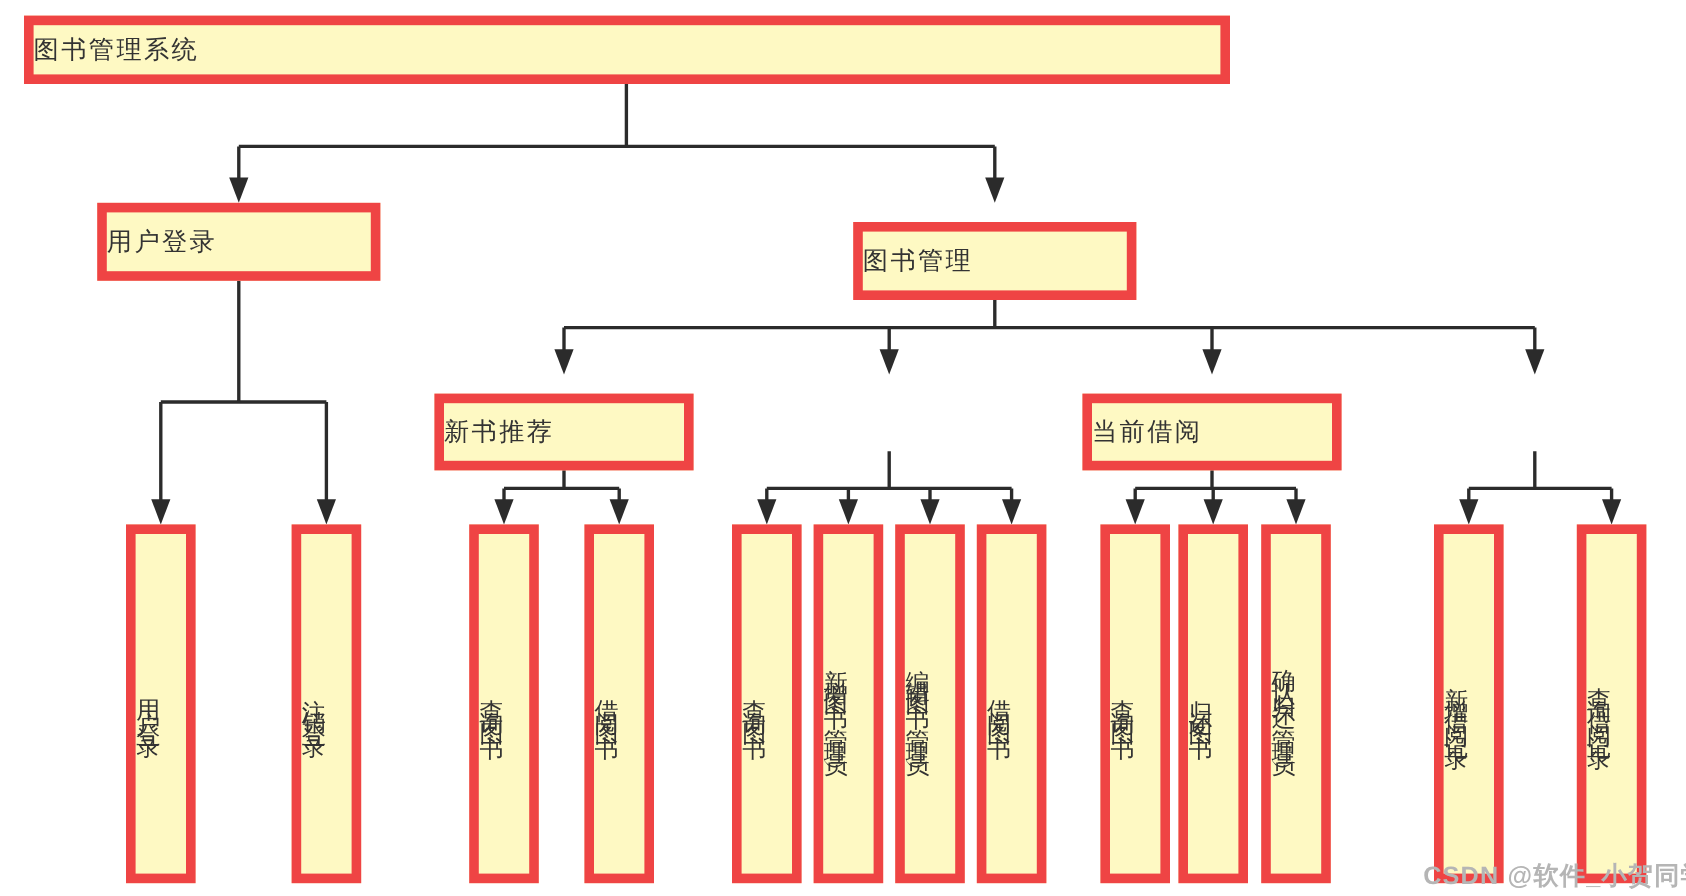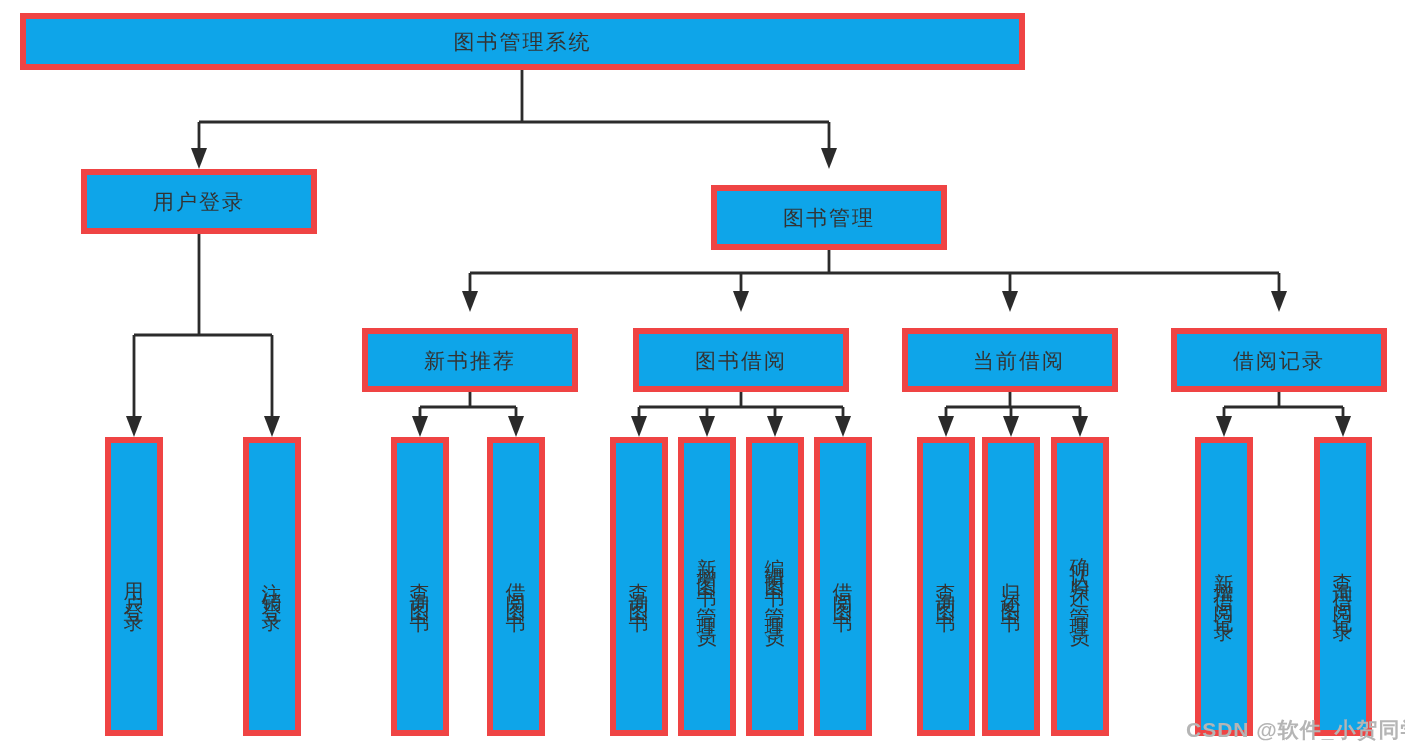--- a/index.html
+++ b/index.html
@@ -12,25 +12,24 @@
     overflow: hidden;
   }
   #connector-layer {
     position: absolute;
     left: 0; top: 0;
     width: 1405px; height: 747px;
   }
   .box {
     position: absolute;
     box-sizing: border-box;
-    border: 6px solid #ef4444;
-    background: #0ea5e9;
+    border: 8px solid #ef4444;
+    background: #fef9c3;
     display: flex;
     align-items: center;
-    justify-content: center;
     color: #333333;
   }
   .h-label {
     font-size: 21px;
     letter-spacing: 2px;
     line-height: 1;
     white-space: nowrap;
   }
   .v-label {
     writing-mode: vertical-rl;
@@ -40,21 +39,21 @@
     line-height: 1;
     white-space: nowrap;
   }
   
   .n-root      { left: 20px;   top: 13px;  width: 1005px; height: 57px; }
   .n-login     { left: 81px;   top: 169px; width: 236px;  height: 65px; }
   .n-mgmt      { left: 711px;  top: 185px; width: 236px;  height: 65px; }
   .n-l3        { top: 312px; width: 216px; height: 64px; margin-top: 16px; }
   .n-newbook   { left: 362px; }
   .n-borrowmod { left: 633px; }
-  .n-current   { left: 902px; padding-left: 18px; }
+  .n-current   { left: 902px; }
   .n-record    { left: 1171px; }
   .n-leaf      { top: 437px; width: 58px; height: 299px; }
   .lf-1  { left: 105px; }
   .lf-2  { left: 243px; }
   .lf-3  { left: 391px; }
   .lf-4  { left: 487px; }
   .lf-5  { left: 610px; }
   .lf-6  { left: 678px; }
   .lf-7  { left: 746px; }
   .lf-8  { left: 814px; }
@@ -133,28 +132,22 @@
   <div class="box n-login">
     <span class="h-label">用户登录</span>
   </div>
   <div class="box n-mgmt">
     <span class="h-label">图书管理</span>
   </div>
 
   <div class="box n-l3 n-newbook">
     <span class="h-label">新书推荐</span>
   </div>
-  <div class="box n-l3 n-borrowmod">
-    <span class="h-label">图书借阅</span>
-  </div>
   <div class="box n-l3 n-current">
     <span class="h-label">当前借阅</span>
-  </div>
-  <div class="box n-l3 n-record">
-    <span class="h-label">借阅记录</span>
   </div>
 
   <div class="box n-leaf lf-1">
     <span class="v-label">用户登录</span>
   </div>
   <div class="box n-leaf lf-2">
     <span class="v-label">注销登录</span>
   </div>
 
   <div class="box n-leaf lf-3">

